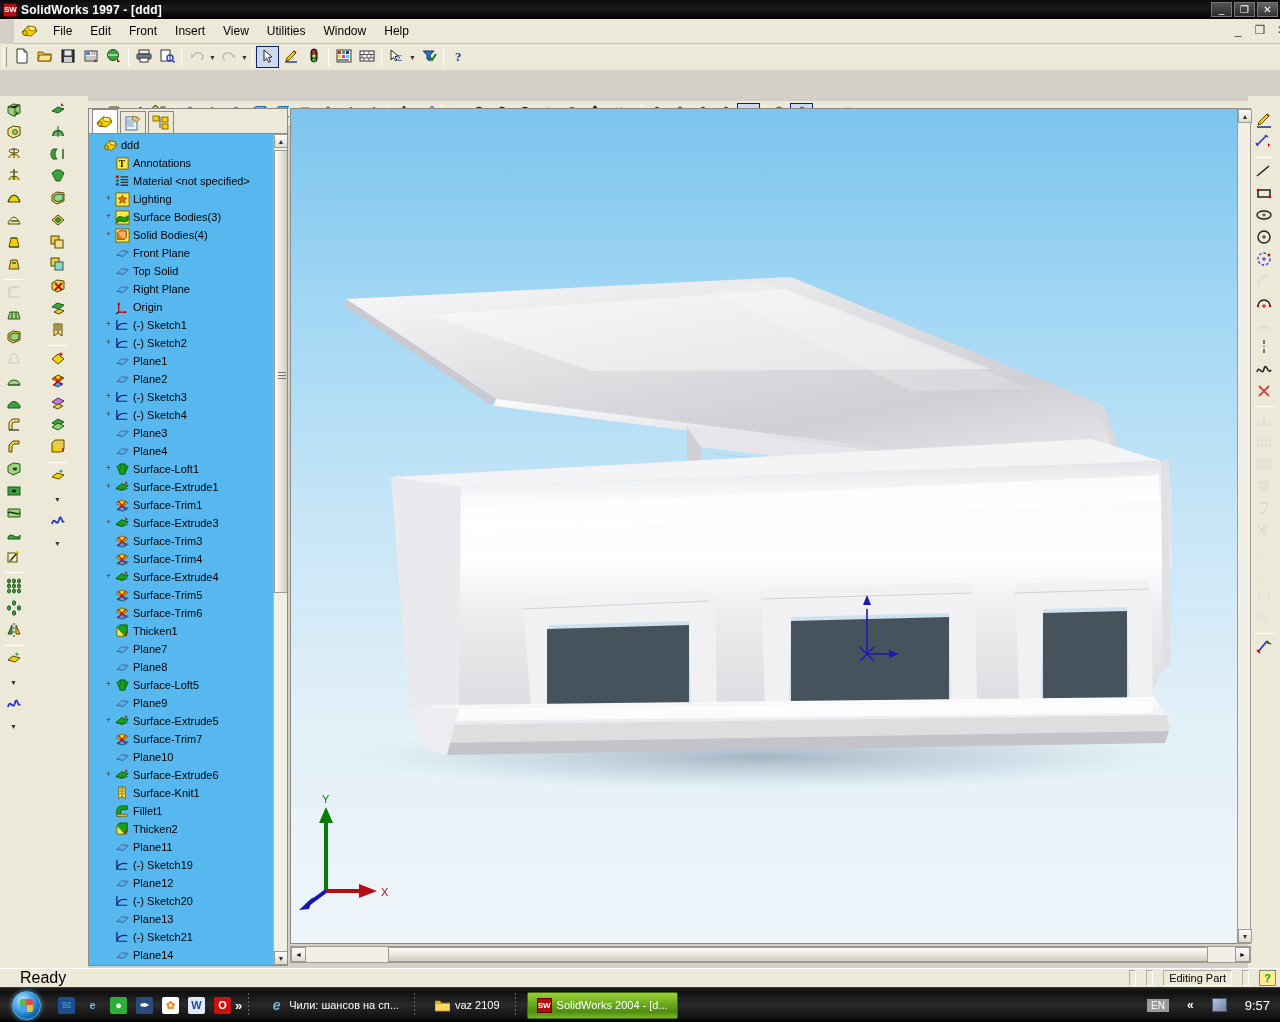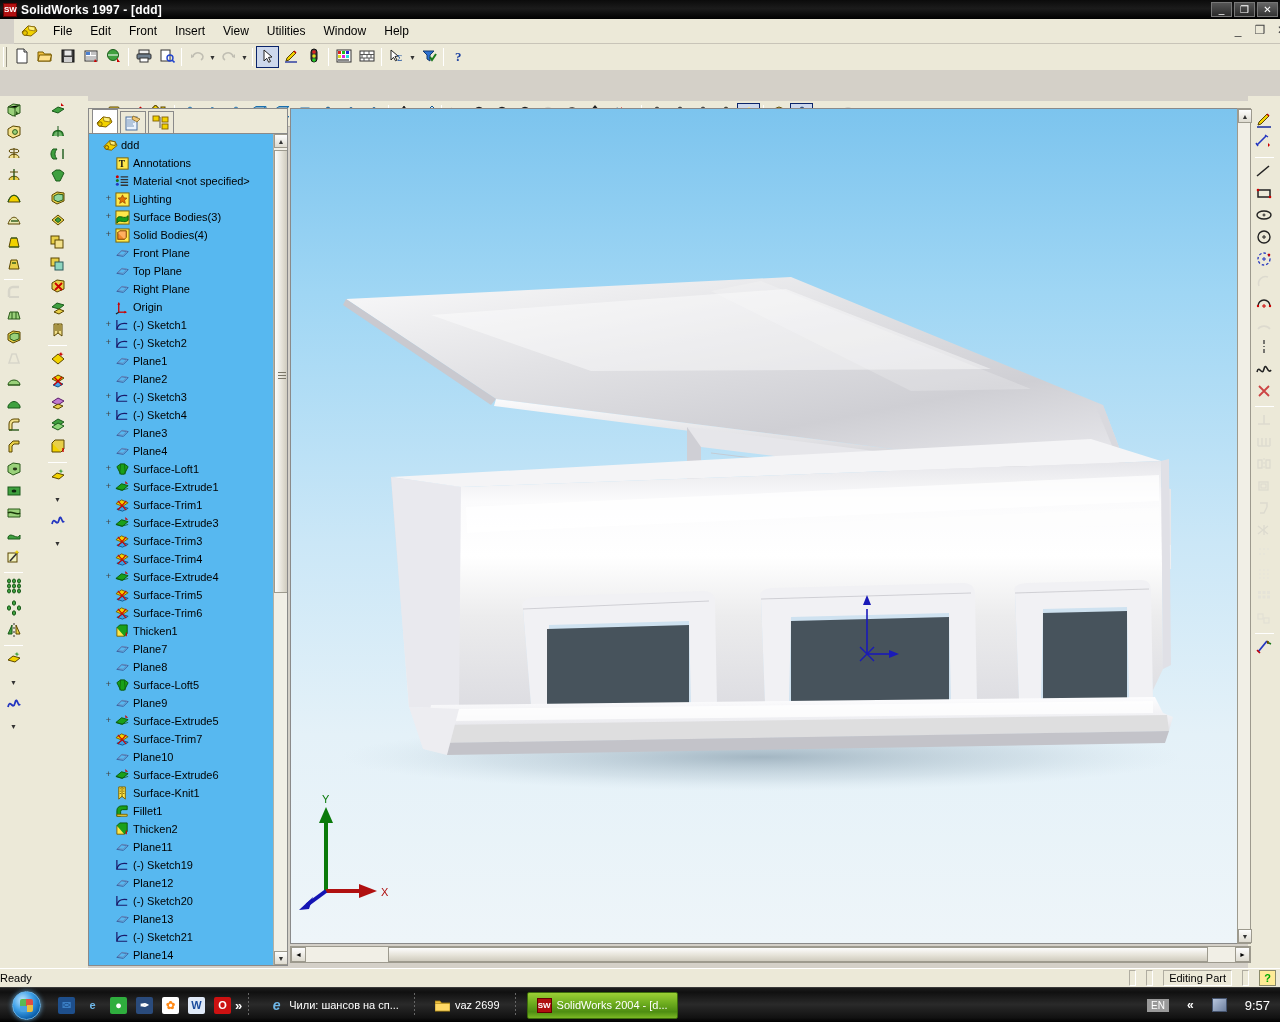--- a/index.html
+++ b/index.html
@@ -102,21 +102,21 @@
   .gfx-hscroll{ position:absolute; left:290px; top:946px; width:961px; height:17px;
     background:#f1efe6; border:1px solid #9d9a8e; display:flex; align-items:center;}
   .hs-arrow{ width:15px;height:15px;background:linear-gradient(180deg,#fdfdfd,#dedbd0);
     border:1px solid #9d9a8e; display:flex;align-items:center;justify-content:center;font-size:7px;}
   .hs-thumb{ height:15px; background:linear-gradient(180deg,#fdfdfd,#e6e3d9 55%,#cfcbbe);
     border:1px solid #9d9a8e;}
 
   
   .statusbar{ position:absolute; left:0; top:968px; width:1280px; height:19px;
     background:#ece9d8; display:flex; align-items:center; border-top:1px solid #fff;}
-  .st-text{ padding-left:0; font-size:11px;}
+  .st-text{ padding-left:20px; font-size:16px;}
   .st-right{ position:absolute; right:4px; display:flex; align-items:center; gap:10px;}
   .st-cell{ border:1px solid #b0ada1; border-right-color:#fff; border-bottom-color:#fff;
     height:16px; display:flex; align-items:center; padding:0 5px; font-size:11px;}
   .st-cell.sm{ width:7px; padding:0;}
   .st-help{ width:17px;height:16px;background:#ffeb96;border:1px solid #8a8a6a;
     color:#0a0; font-weight:bold; font-size:11px; text-align:center; line-height:14px;}
 
   
   .taskbar{ position:absolute; left:0; top:987px; width:1280px; height:35px;
     background:linear-gradient(180deg,#1d1d1d 0%, #101010 12%, #2a2a2a 48%, #111 88%, #000 100%);
@@ -1113,21 +1113,21 @@
                 <path d="M3 9l4.5-4.5 5.5.8-4.5 4.5z" fill="none" stroke="#6a8aba" stroke-width=".8"></path>
               </svg></span>
             <span class="tlabel">Front Plane</span>
           </div>
           <div class="trow indent1">
             <span class="tplus"></span>
             <span class="ticon"><svg width="15" height="15" viewBox="0 0 16 16">
                 <path d="M2 10l5-5 7 1-5 5z" fill="none" stroke="#3a5a9a" stroke-width="1"></path>
                 <path d="M3 9l4.5-4.5 5.5.8-4.5 4.5z" fill="none" stroke="#6a8aba" stroke-width=".8"></path>
               </svg></span>
-            <span class="tlabel">Top Plane</span>
+            <span class="tlabel">Top Solid</span>
           </div>
           <div class="trow indent1">
             <span class="tplus"></span>
             <span class="ticon"><svg width="15" height="15" viewBox="0 0 16 16">
                 <path d="M2 10l5-5 7 1-5 5z" fill="none" stroke="#3a5a9a" stroke-width="1"></path>
                 <path d="M3 9l4.5-4.5 5.5.8-4.5 4.5z" fill="none" stroke="#6a8aba" stroke-width=".8"></path>
               </svg></span>
             <span class="tlabel">Right Plane</span>
           </div>
           <div class="trow indent1">
@@ -1625,21 +1625,21 @@
       <span>Чили: шансов на сп...</span>
     </div>
     <div class="qlsep"></div>
     <div class="taskbtn">
       <div class="tbico">
         <svg width="15" height="13" viewBox="0 0 15 13">
           <path d="M0 2 L5 2 L6.5 4 L15 4 L15 12 L0 12 Z" fill="#f0c040" stroke="#a07c10" stroke-width=".8"></path>
           <path d="M0 4.5 L15 4.5 L15 12 L0 12 Z" fill="#ffd966" stroke="#a07c10" stroke-width=".6"></path>
         </svg>
       </div>
-      <span>vaz 2699</span>
+      <span>vaz 2109</span>
     </div>
     <div class="qlsep"></div>
     <div class="taskbtn active">
       <div class="tbico" style="background:#b01010;border:1px solid #600;color:#fff;font-size:8px;line-height:13px;">SW</div>
       <span>SolidWorks 2004 - [d...</span>
     </div>
 
     <div class="tray">
       <div class="tray-en">EN</div>
       <div class="tray-chev">«</div>

